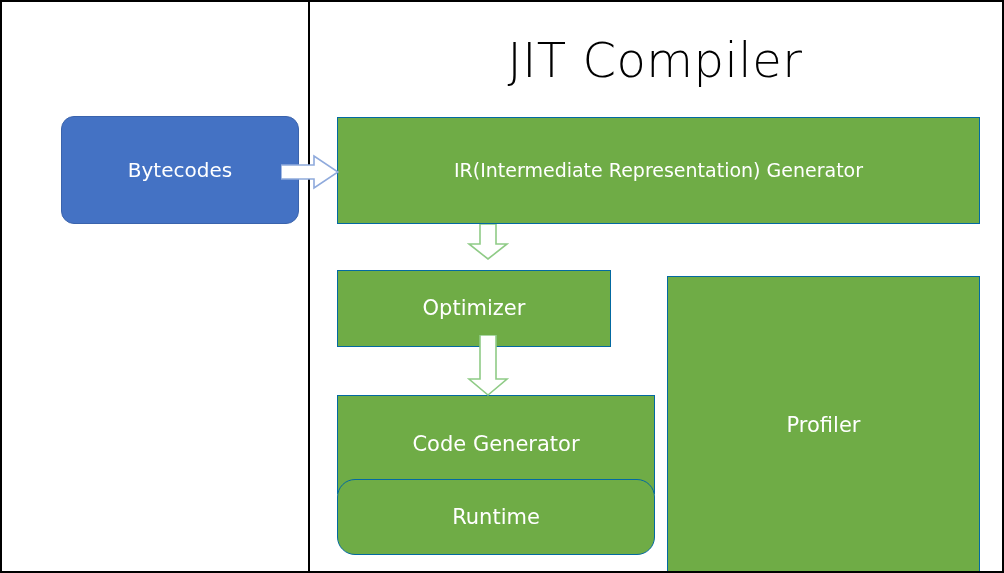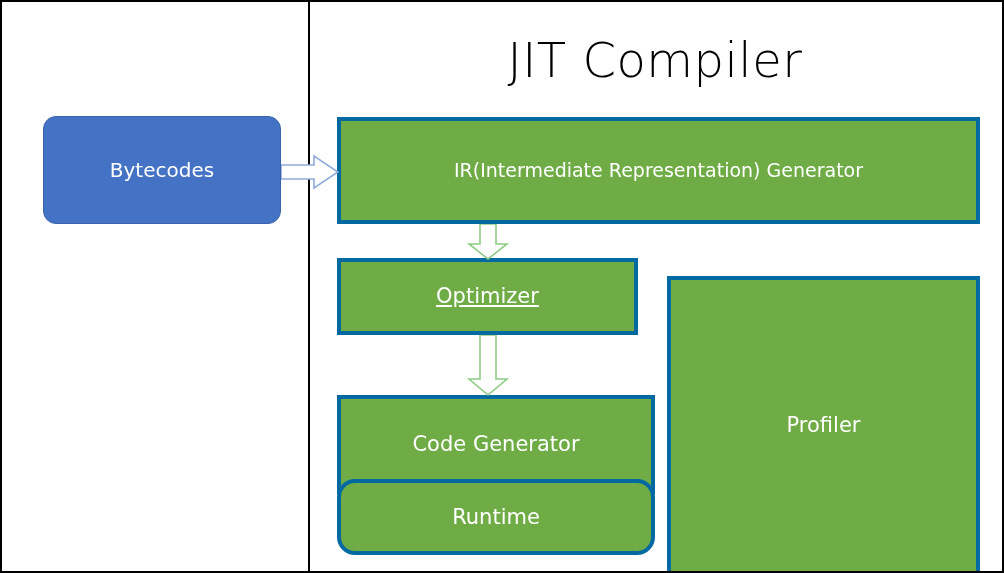--- a/index.html
+++ b/index.html
@@ -60,31 +60,31 @@
     text-align: center;
     color: #ffffff;
     font-size: 19px;
     line-height: 25px;
     font-family: "DejaVu Sans", sans-serif;
     font-weight: 400;
     padding: 2px 8px;
   }
   .node.green {
     background: #6FAC46;
-    border: 4px solid #0369a1;
+    border: 1px solid #0369a1;
   }
   .node.blue {
     background: #4472C4;
     border: 1px solid #3A63AC;
     border-radius: 13px;
   }
   
-  #box-bytecodes { left: 41px;  top: 114px; width: 238px; height: 108px; font-size: 20px; }
+  #box-bytecodes { left: 59px;  top: 114px; width: 238px; height: 108px; font-size: 20px; }
   #box-ir        { left: 335px; top: 115px; width: 643px; height: 107px; }
-  #box-optimizer { left: 335px; top: 256px; width: 301px; height: 77px; font-size: 21px; text-decoration: underline; }
+  #box-optimizer { left: 335px; top: 268px; width: 274px; height: 77px; font-size: 21px; }
   #box-codegen   { left: 335px; top: 393px; width: 318px; height: 99px; font-size: 21px; }
   #box-runtime   { left: 335px; top: 477px; width: 318px; height: 76px; font-size: 21px; border-radius: 18px; }
   #box-profiler  { left: 665px; top: 254px; width: 313px; height: 299px; font-size: 21px; margin-top: 20px; }
 
   
   .arrow {
     position: absolute;
     pointer-events: none;
   }
   #arrow-bytecodes-ir { left: 279px; top: 152px; width: 58px; height: 36px; }

